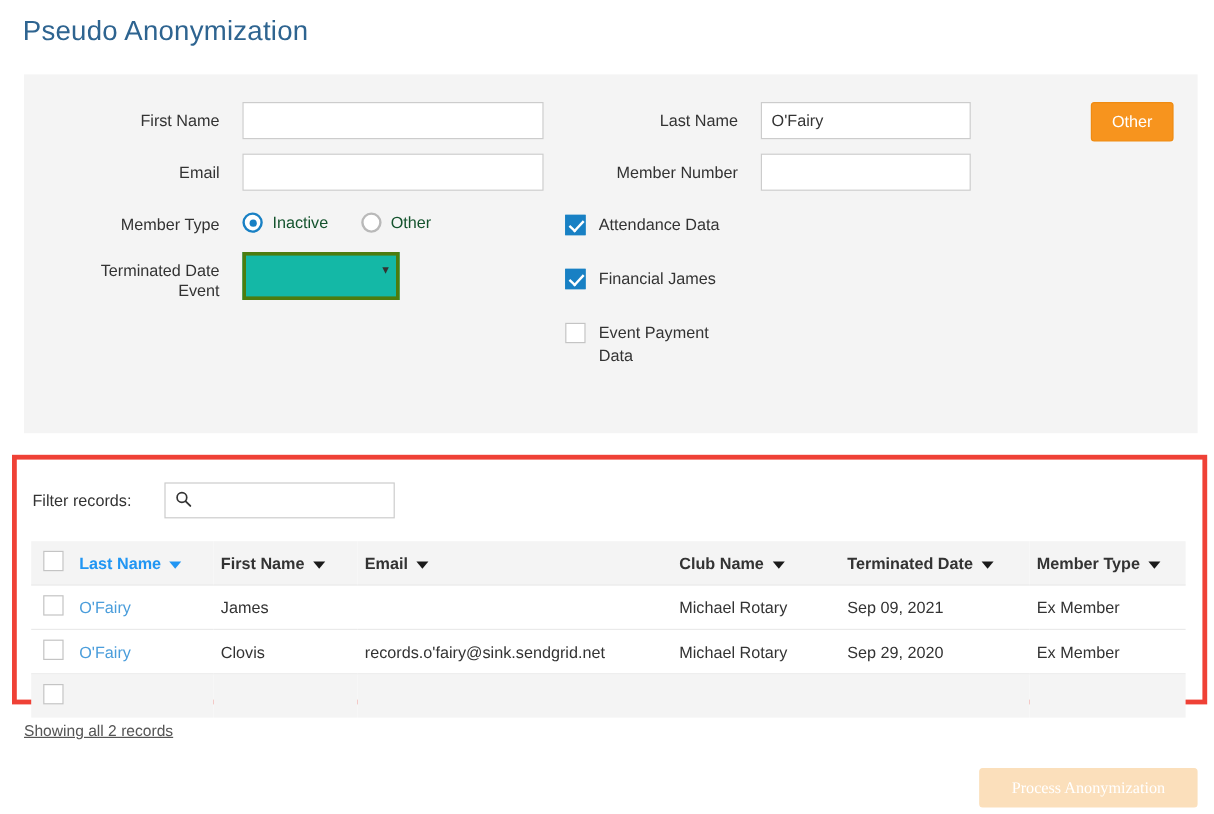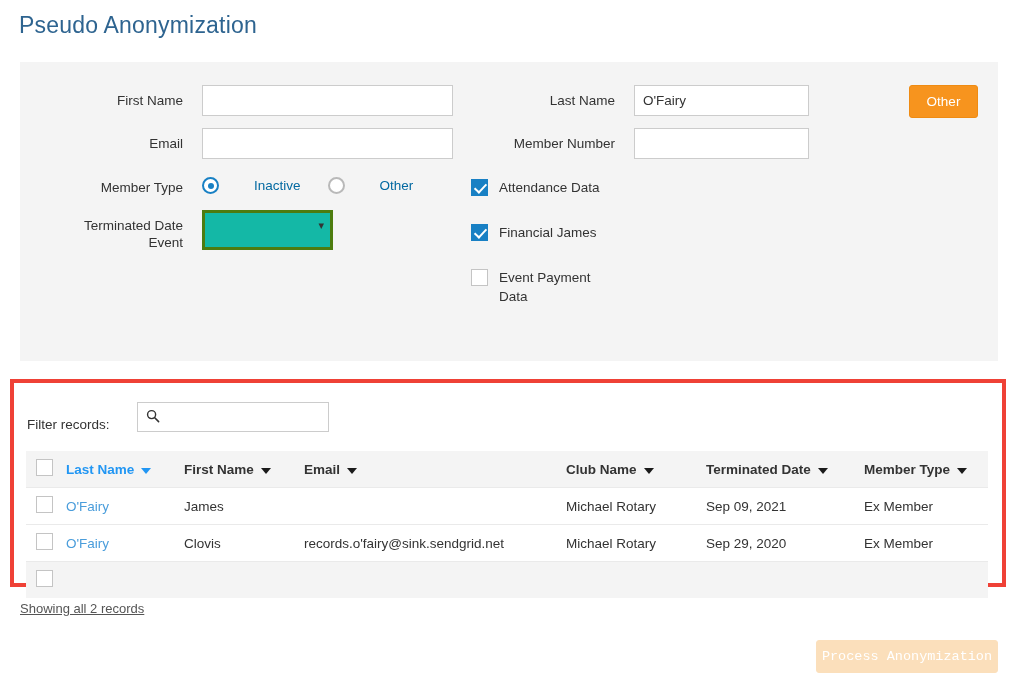--- a/index.html
+++ b/index.html
@@ -84,21 +84,21 @@
     width: 17px; height: 17px; border-radius: 50%;
     border: 2px solid #b9b9b9; background: #fff;
     position: relative; flex: 0 0 auto;
   }
   .radio.checked { border-color: #1880c4; }
   .radio.checked:after {
     content: ""; position: absolute;
     left: 3.5px; top: 3.5px; width: 6px; height: 6px;
     border-radius: 50%; background: #1880c4;
   }
-  .radio-label { font-size: 13.5px; color: #0369a1; margin-left: 27px; }
+  .radio-label { font-size: 13.5px; color: #14532d; }
 
   
   .cb-item { display: flex; align-items: flex-start; gap: 11px; }
   .cbox {
     width: 17px; height: 17px; flex: 0 0 auto;
     border: 1px solid #c4c4c4; background: #fff;
     position: relative; margin-top: 1px;
   }
   .cbox.checked { background: #1880c4; border-color: #1880c4; }
   .cbox.checked:after {
@@ -129,21 +129,21 @@
     position: absolute;
     left: 10px; top: 379px;
     width: 996px; height: 208px;
     border: 4px solid #ef4136;
     background: #fff;
   }
 
   
   .filter-row {
     position: absolute; left: 13px; top: 19px;
-    display: flex; align-items: flex-end; gap: 27px;
+    display: flex; align-items: center; gap: 27px;
   }
   .filter-label { font-size: 13.5px; color: #333; }
   .filter-input-wrap { position: relative; }
   .filter-input {
     width: 192px; height: 30px;
     border: 1px solid #ccc; background: #fff;
     font-size: 13.5px; padding: 4px 8px 4px 29px;
     font-family: "Liberation Sans", sans-serif;
     outline: none; border-radius: 0;
   }
@@ -226,21 +226,21 @@
   
   .process-btn {
     position: absolute;
     left: 816px; top: 640px;
     width: 182px; height: 33px;
     background: #fbdfbb;
     border: 1px solid #fbdfbb;
     border-radius: 3px;
     color: #ffffff;
     font-size: 13.5px;
-    font-family: Liberation Mono, monospace;
+    font-family: Liberation Serif, serif;
     padding: 0;
     cursor: default;
   }
 </style>
 </head>
 <body>
 
 <div class="page">
 
   <div class="page-title">Pseudo Anonymization</div>

